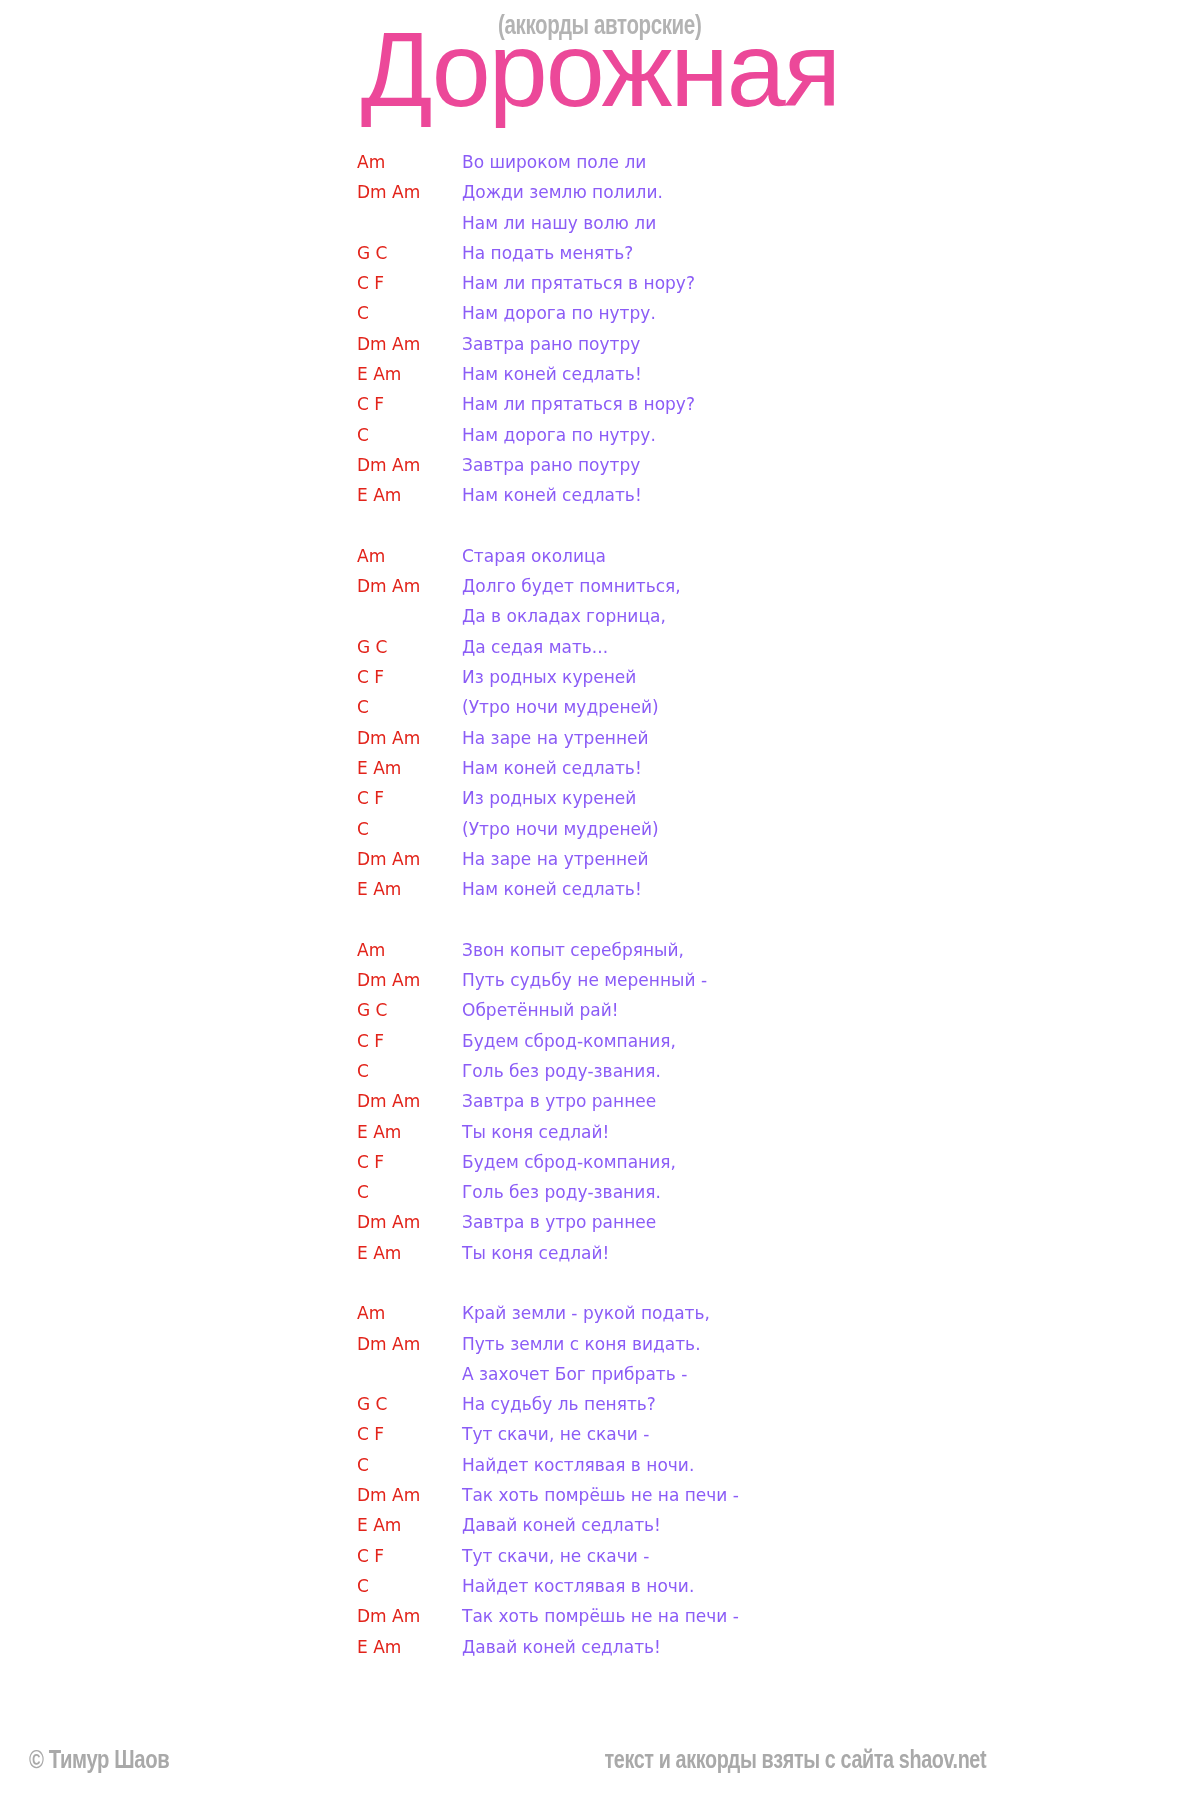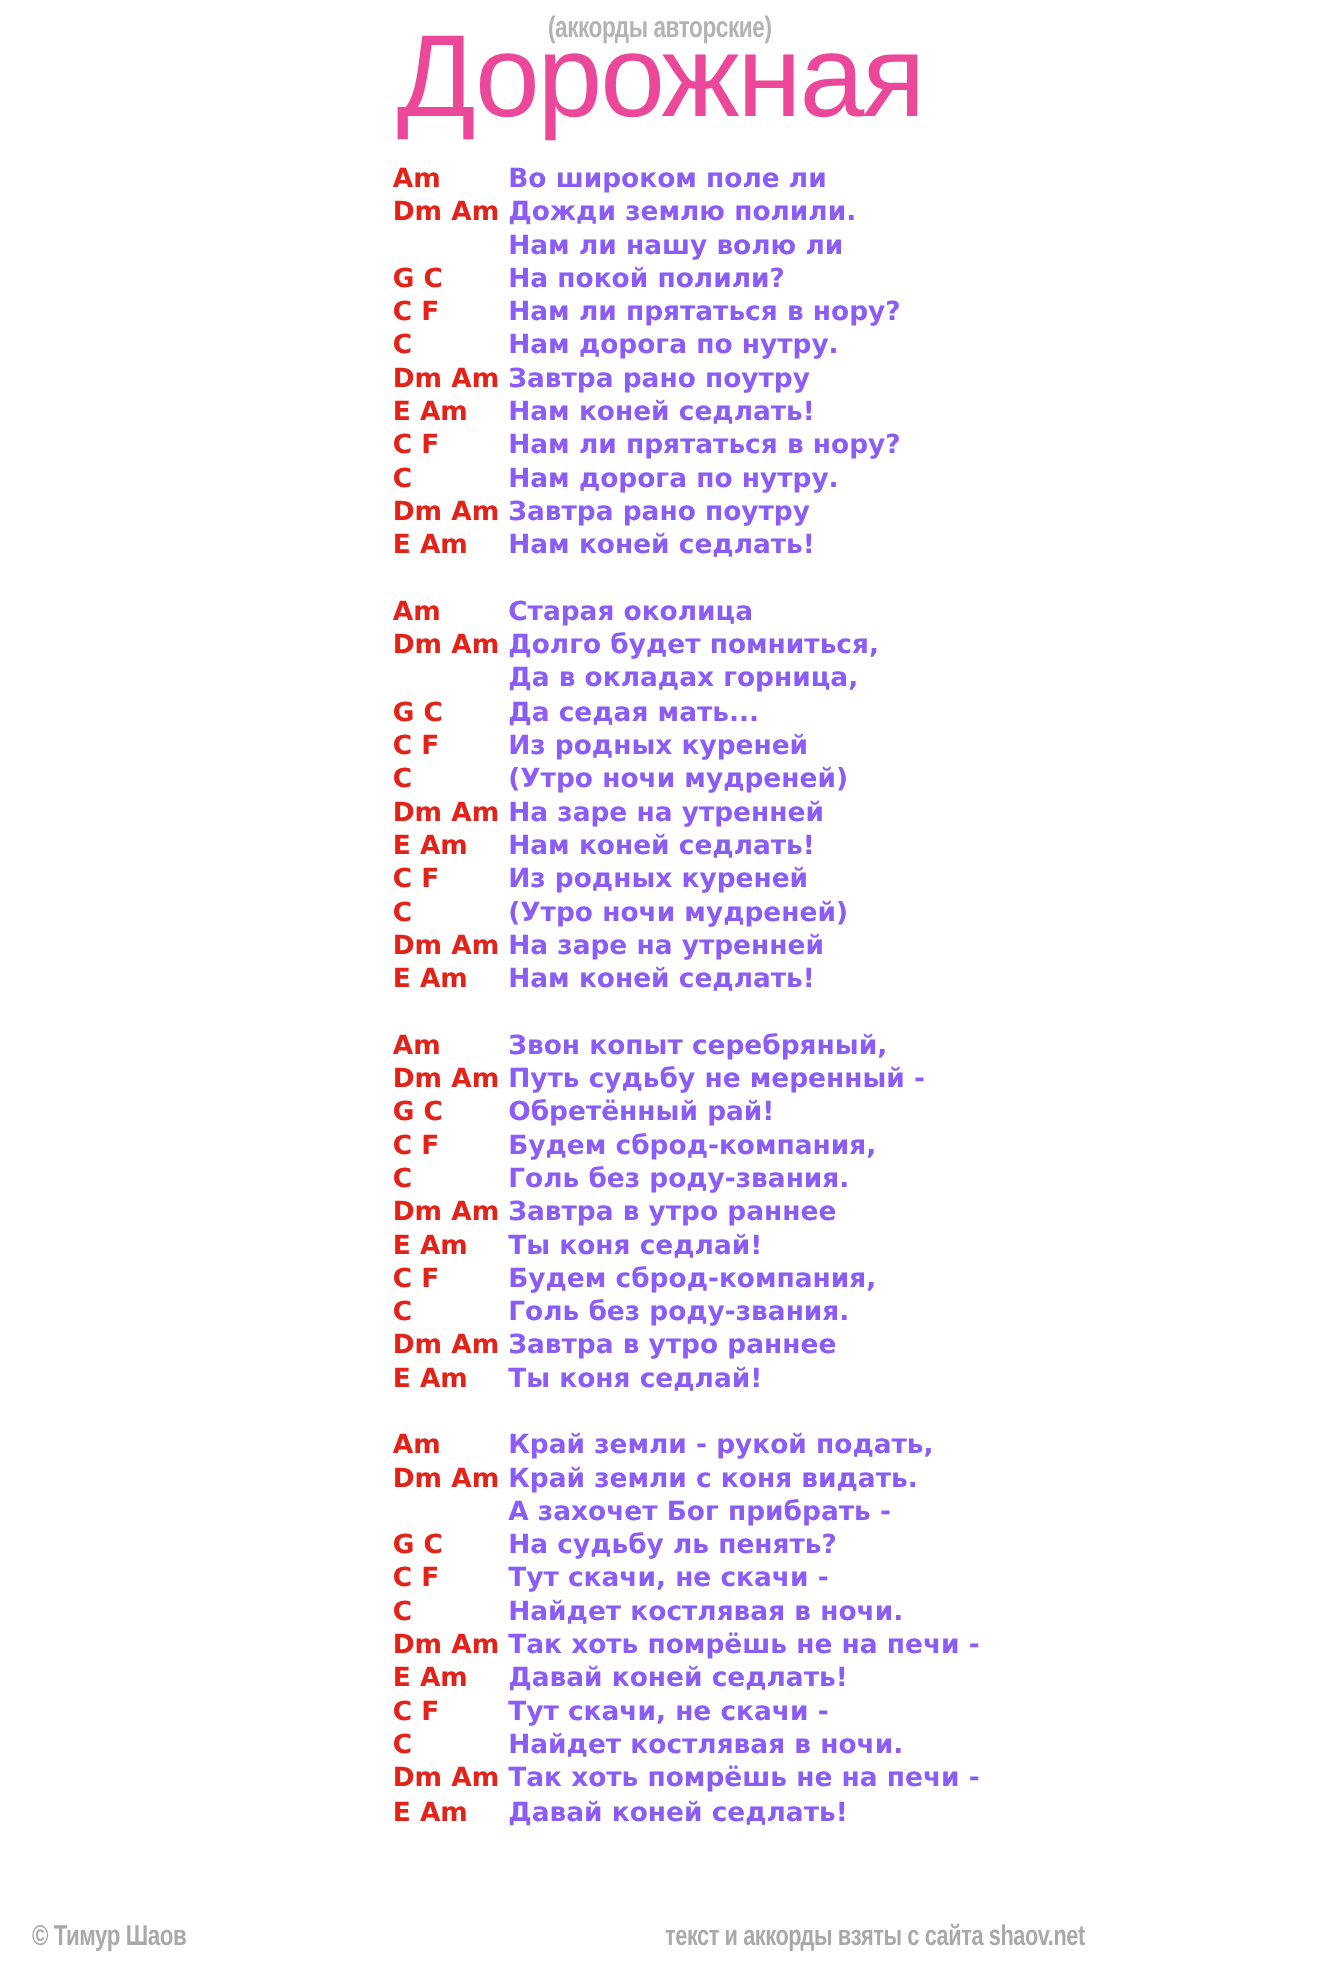--- a/index.html
+++ b/index.html
@@ -41,23 +41,22 @@
     font-size: 106px;
     line-height: 106px;
     letter-spacing: -2px;
     color: #ec4899;
     white-space: nowrap;
   }
   .song {
     position: absolute;
     left: 357px;
     top: 147px;
-    font-size: 24px;
+    font-size: 17px;
     line-height: 30.3px;
-    font-weight: bold;
   }
   .verse { margin-bottom: 30.3px; }
   .line { display: flex; height: 30.3px; white-space: pre; }
   .chord {
     flex: none;
     width: 105px;
     color: #e2231a;
   }
   .lyric { color: #8b5cf6; }
   .footer-left {
@@ -98,21 +97,21 @@
     <span class="subtitle">(аккорды авторские)</span>
   </div>
 
   <div class="title">Дорожная</div>
 
   <div class="song" id="song">
       <div class="verse">
         <div class="line"><span class="chord">Am</span><span class="lyric">Во широком поле ли</span></div>
         <div class="line"><span class="chord">Dm Am</span><span class="lyric">Дожди землю полили.</span></div>
         <div class="line"><span class="chord"></span><span class="lyric">Нам ли нашу волю ли</span></div>
-        <div class="line"><span class="chord">G C</span><span class="lyric">На покой полили?</span></div>
+        <div class="line"><span class="chord">G C</span><span class="lyric">На подать менять?</span></div>
         <div class="line"><span class="chord">C F</span><span class="lyric">Нам ли прятаться в нору?</span></div>
         <div class="line"><span class="chord">C</span><span class="lyric">Нам дорога по нутру.</span></div>
         <div class="line"><span class="chord">Dm Am</span><span class="lyric">Завтра рано поутру</span></div>
         <div class="line"><span class="chord">E Am</span><span class="lyric">Нам коней седлать!</span></div>
         <div class="line"><span class="chord">C F</span><span class="lyric">Нам ли прятаться в нору?</span></div>
         <div class="line"><span class="chord">C</span><span class="lyric">Нам дорога по нутру.</span></div>
         <div class="line"><span class="chord">Dm Am</span><span class="lyric">Завтра рано поутру</span></div>
         <div class="line"><span class="chord">E Am</span><span class="lyric">Нам коней седлать!</span></div>
       </div>
       <div class="verse">
@@ -137,21 +136,21 @@
         <div class="line"><span class="chord">C</span><span class="lyric">Голь без роду-звания.</span></div>
         <div class="line"><span class="chord">Dm Am</span><span class="lyric">Завтра в утро раннее</span></div>
         <div class="line"><span class="chord">E Am</span><span class="lyric">Ты коня седлай!</span></div>
         <div class="line"><span class="chord">C F</span><span class="lyric">Будем сброд-компания,</span></div>
         <div class="line"><span class="chord">C</span><span class="lyric">Голь без роду-звания.</span></div>
         <div class="line"><span class="chord">Dm Am</span><span class="lyric">Завтра в утро раннее</span></div>
         <div class="line"><span class="chord">E Am</span><span class="lyric">Ты коня седлай!</span></div>
       </div>
       <div class="verse">
         <div class="line"><span class="chord">Am</span><span class="lyric">Край земли - рукой подать,</span></div>
-        <div class="line"><span class="chord">Dm Am</span><span class="lyric">Край земли с коня видать.</span></div>
+        <div class="line"><span class="chord">Dm Am</span><span class="lyric">Путь земли с коня видать.</span></div>
         <div class="line"><span class="chord"></span><span class="lyric">А захочет Бог прибрать -</span></div>
         <div class="line"><span class="chord">G C</span><span class="lyric">На судьбу ль пенять?</span></div>
         <div class="line"><span class="chord">C F</span><span class="lyric">Тут скачи, не скачи -</span></div>
         <div class="line"><span class="chord">C</span><span class="lyric">Найдет костлявая в ночи.</span></div>
         <div class="line"><span class="chord">Dm Am</span><span class="lyric">Так хоть помрёшь не на печи -</span></div>
         <div class="line"><span class="chord">E Am</span><span class="lyric">Давай коней седлать!</span></div>
         <div class="line"><span class="chord">C F</span><span class="lyric">Тут скачи, не скачи -</span></div>
         <div class="line"><span class="chord">C</span><span class="lyric">Найдет костлявая в ночи.</span></div>
         <div class="line"><span class="chord">Dm Am</span><span class="lyric">Так хоть помрёшь не на печи -</span></div>
         <div class="line"><span class="chord">E Am</span><span class="lyric">Давай коней седлать!</span></div>

